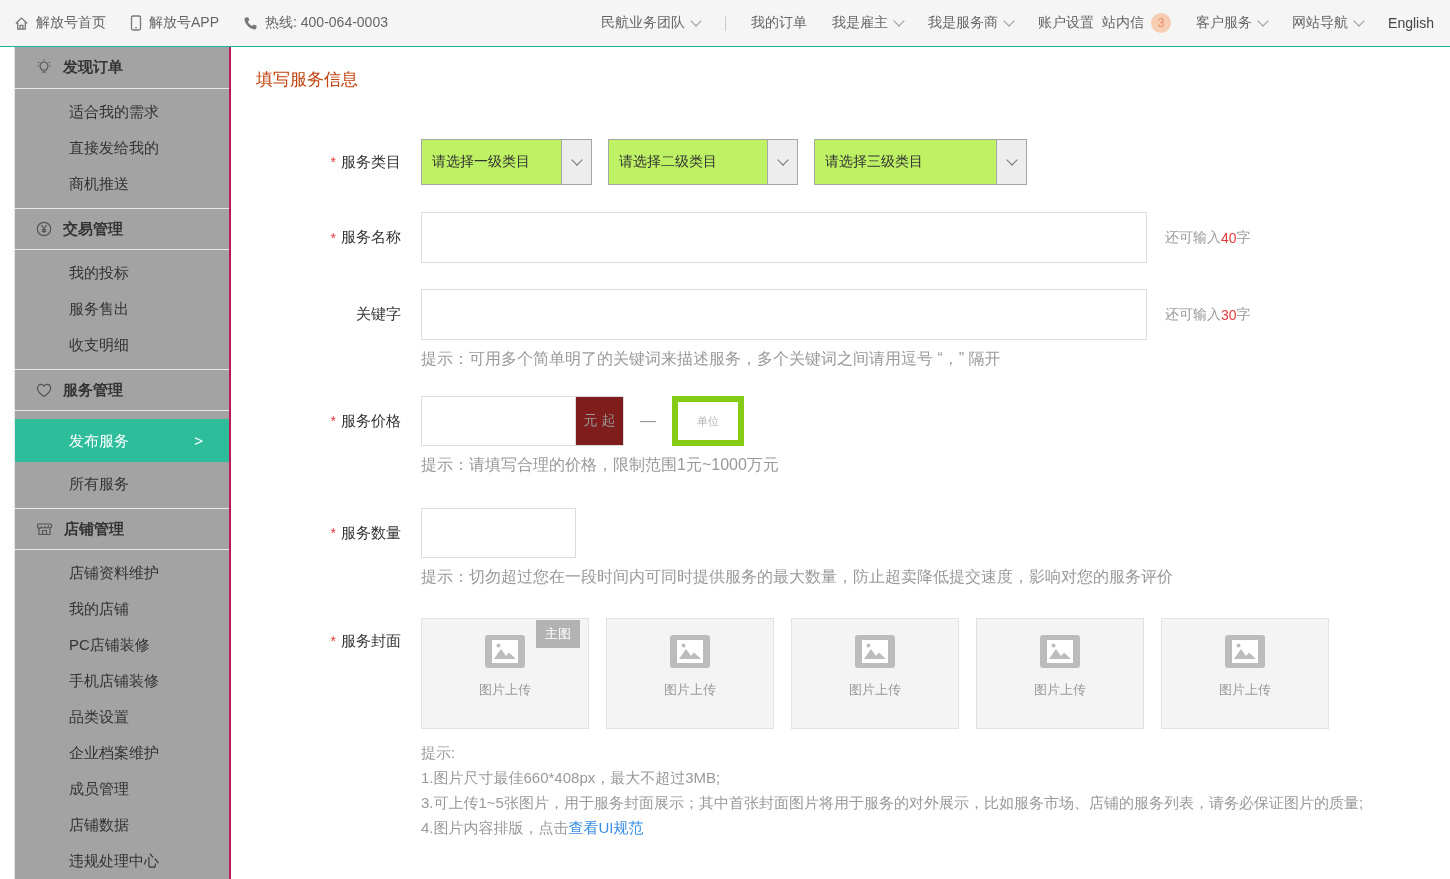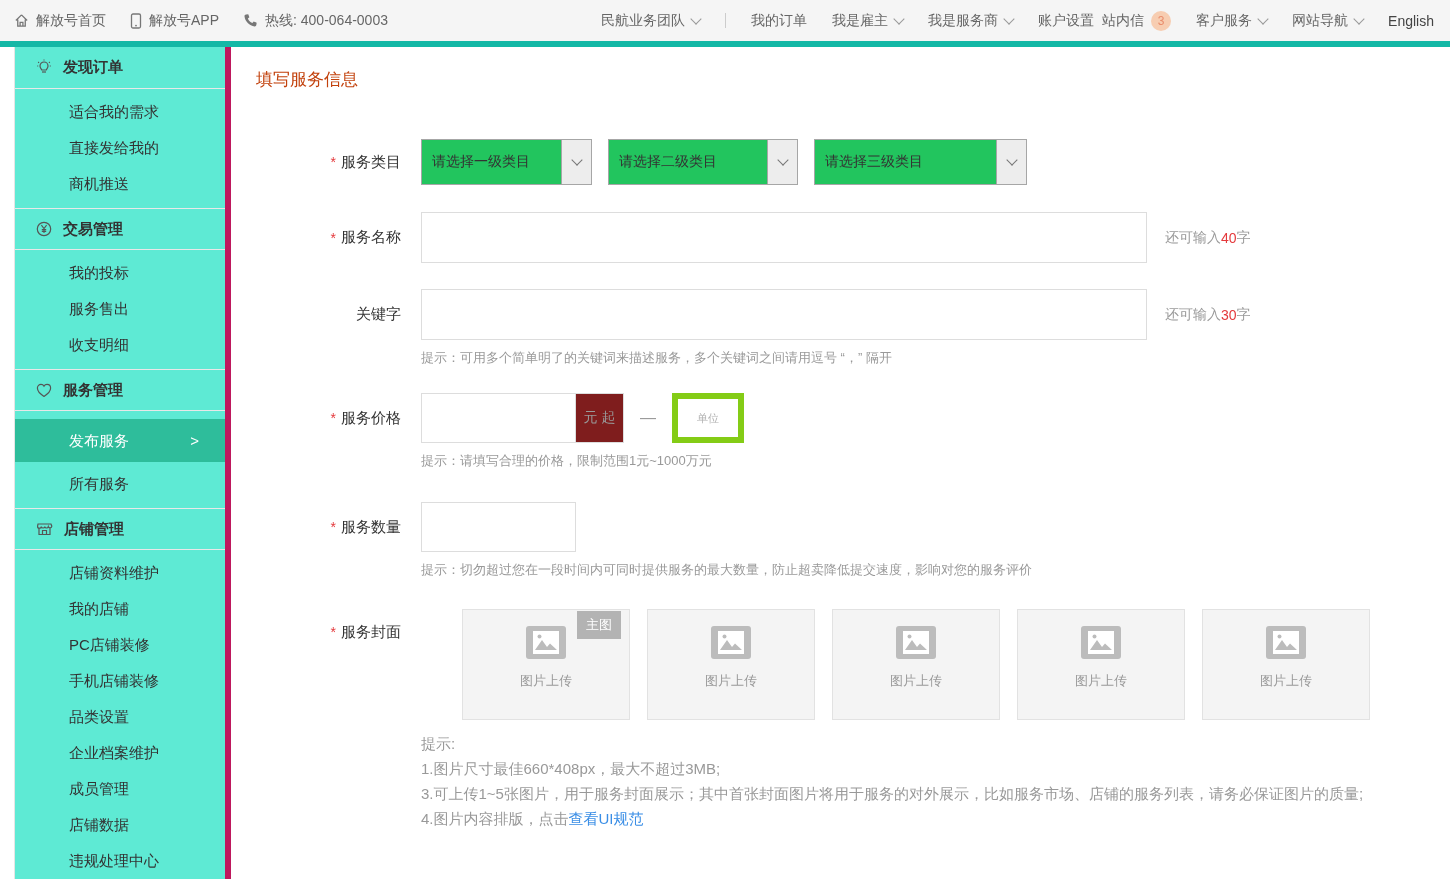--- a/index.html
+++ b/index.html
@@ -1,37 +1,37 @@
 <!DOCTYPE html>
 <html><head>
 <meta charset="utf-8">
 <style>
   * { margin:0; padding:0; box-sizing:border-box; }
   html,body { width:1450px; height:879px; overflow:hidden; background:#fff;
     font-family:"Liberation Sans","DejaVu Sans",sans-serif; color:#333; }
 
   
-  .topbar { height:47px; background:#f5f5f5; border-bottom:6px solid #14b8a6;
+  .topbar { height:47px; background:#f5f5f5; border-bottom:1px solid #14b8a6;
     display:flex; align-items:center; padding:0 16px 0 14px; font-size:14px; color:#666; }
   .tb-left { display:flex; align-items:center; gap:24px; }
   .tb-right { margin-left:auto; display:flex; align-items:center; gap:25px; }
   .tb-item { display:flex; align-items:center; gap:7px; cursor:pointer; white-space:nowrap; }
   .tb-item svg { display:block; }
   .chev { width:8px; height:8px; border-right:1px solid #999; border-bottom:1px solid #999;
     transform:rotate(45deg); margin-top:-4px; }
   .tb-divider { width:1px; height:15px; background:#ccc; }
   .tb-group { display:flex; align-items:center; gap:8px; }
   .badge { width:20px; height:20px; border-radius:50%; background:#f7cdb1; color:#e98c6b;
     font-size:12px; display:flex; align-items:center; justify-content:center; }
   .tb-english { color:#444; }
 
   
   .page { display:flex; height:832px; }
   .sidebar { width:217px; margin-left:14px; border-left:1px solid #e5e5e5;
-    border-right:6px solid #be185d; background:#5eead4; flex-shrink:0; overflow:hidden; }
+    border-right:2px solid #be185d; background:#a3a3a3; flex-shrink:0; overflow:hidden; }
   .side-header { height:42px; display:flex; align-items:center; gap:11px; padding-left:21px;
     font-size:15px; font-weight:bold; color:#333; border-bottom:1px solid #e8e8e8; }
   .side-section + .side-section .side-header { border-top:1px solid #e8e8e8; }
   .side-items { padding:5px 0 6px 0; }
   .side-item { height:36px; line-height:36px; padding-left:54px; font-size:15px;
     color:#333; cursor:pointer; white-space:nowrap; }
   .side-item.active { height:43px; line-height:43px; background:#2ebd9b; color:#fff;
     display:flex; justify-content:space-between; padding-right:26px; margin:3px 0 4px 0; }
   .side-item.active .active-arrow { font-size:15px; color:#fff; }
   .side-icon svg { display:block; }
@@ -41,56 +41,56 @@
   .page-title { font-size:17px; font-weight:normal; color:#c2410c; margin-bottom:48px; }
   .frow { display:flex; align-items:flex-start; }
   .flabel { width:145px; flex-shrink:0; display:flex; justify-content:flex-end;
     align-items:center; font-size:15px; color:#333; white-space:nowrap; }
   .req { color:#e4393c; margin-right:5px; font-size:14px; }
   .fctrl { margin-left:20px; }
 
   .row-category { margin-bottom:27px; }
   .row-category .flabel { height:46px; }
   .sel-group { display:flex; gap:16px; }
-  .sel { height:46px; border:1px solid #a6a6a6; background:#22c55e; display:flex;
+  .sel { height:46px; border:1px solid #a6a6a6; background:#bef264; display:flex;
     align-items:center; cursor:pointer; }
   .sel-1 { width:171px; } .sel-2 { width:190px; } .sel-3 { width:213px; }
   .sel-text { flex:1; padding-left:10px; font-size:14px; color:#333; white-space:nowrap; }
   .sel-btn { width:30px; align-self:stretch; background:#ededed; border-left:1px solid #a6a6a6;
     display:flex; align-items:center; justify-content:center; }
   .sel-chev { width:8px; height:8px; border-right:1px solid #777; border-bottom:1px solid #777;
     transform:rotate(45deg); margin-top:-4px; }
 
   .row-name, .row-keyword { margin-bottom:26px; }
   .row-name .flabel, .row-keyword .flabel { height:51px; }
   .wide-input { width:726px; height:51px; border:1px solid #ddd; font-size:15px;
     padding:0 12px; outline:none; color:#333; }
   .counter { margin-left:18px; font-size:14px; color:#999; height:51px;
     display:flex; align-items:center; white-space:nowrap; }
   .counter .red { color:#e4393c; }
-  .hint { margin-top:9px; font-size:13px; color:#999; white-space:nowrap; }
+  .hint { margin-top:9px; font-size:16px; color:#999; white-space:nowrap; }
 
   .row-price { margin-bottom:32px; }
   .row-price .flabel { height:50px; }
   .price-line { display:flex; align-items:center; }
   .price-box { display:flex; width:203px; height:50px; border:1px solid #ddd; background:#7f1d1d; }
   .price-input { flex:1; min-width:0; border:none; outline:none; font-size:15px; padding:0 10px; }
   .price-suffix { width:48px; border-left:1px solid #ddd; display:flex; align-items:center;
     justify-content:center; font-size:14px; color:#999; white-space:nowrap; }
   .price-dash { margin:0 16px; color:#999; font-size:16px; }
   .unit-box { width:72px; height:50px; border:6px solid #84cc16; display:flex; align-items:center;
     justify-content:center; font-size:11px; color:#b0b0b0; cursor:pointer; }
 
   .row-qty { margin-bottom:30px; }
   .row-qty .flabel { height:50px; }
   .qty-input { width:155px; height:50px; border:1px solid #ddd; font-size:15px;
     padding:0 10px; outline:none; }
 
   .row-cover .flabel { height:46px; align-items:center; margin-top:0; }
-  .cover-boxes { display:flex; gap:17px;margin-left:41px; }
+  .cover-boxes { display:flex; gap:17px; }
   .upload-box { position:relative; width:168px; height:111px; background:#f4f4f4;
     border:1px solid #e2e2e2; display:flex; flex-direction:column; align-items:center;
     justify-content:center; gap:9px; padding-bottom:14px; cursor:pointer; }
   .upload-box .up-text { font-size:13px; color:#999; }
   .main-badge { position:absolute; top:1px; right:8px; background:#b3b3b3; color:#fff;
     font-size:13px; padding:5px 9px; }
   .cover-hints { margin-top:11px; font-size:15px; color:#999; line-height:25px; }
   .ui-link { color:#3a8ee6; text-decoration:none; cursor:pointer; }
 </style>
 </head>

